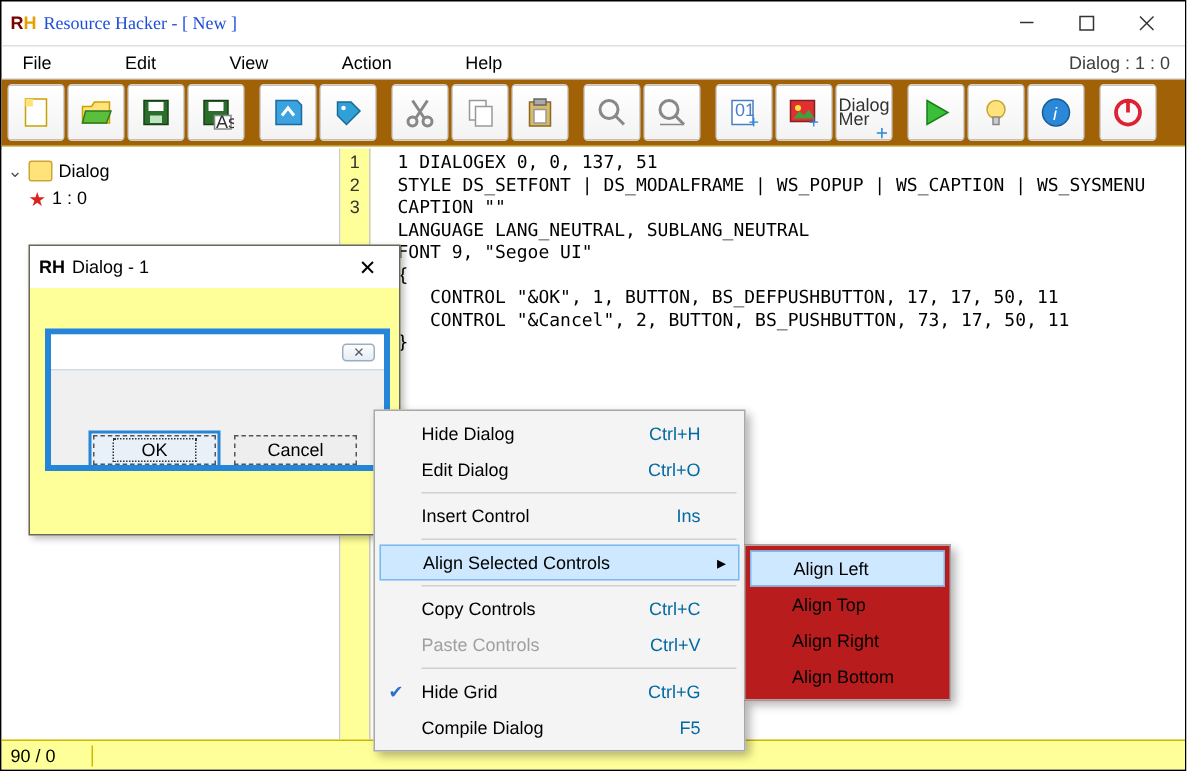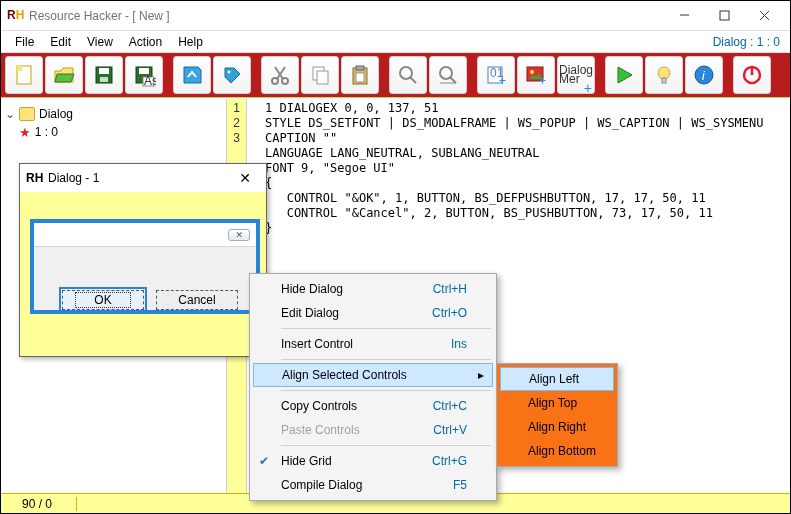--- a/index.html
+++ b/index.html
@@ -3,47 +3,47 @@
 <meta charset="utf-8">
 <style>
   * { box-sizing: border-box; margin: 0; padding: 0; font-family: "Segoe UI", Tahoma, sans-serif; font-size: 12px; }
   body { background: #fff; }
   .window { width: 791px; height: 514px; border: 1px solid #000; background: #fff; position: relative; overflow: hidden; }
 
   
   .titlebar { height: 30px; display: flex; align-items: center; padding: 0 6px; border-bottom: 1px solid #e0e0e0; }
   .titlebar .logo { width: 16px; height: 16px; margin-right: 6px; font-size: 10px; font-weight: bold; }
   .titlebar .logo .r { color: #7a0000; } .titlebar .logo .h { color: #e6a100; }
-  .titlebar .title { color: #737373; flex: 1; }
+  .titlebar .title { color: #1d4ed8; flex: 1; font-family: Liberation Serif, serif; }
   .winbtn { width: 40px; height: 28px; display: flex; align-items: center; justify-content: center; color: #555; }
   .winbtn svg { display:block; }
 
   
-  .menubar { height: 22px; display: flex; align-items: center; padding: 0 6px; border-bottom: 1px solid #e0e0e0;}
+  .menubar { height: 22px; display: flex; align-items: center; padding: 0 6px; border-bottom: 1px solid #e0e0e0; gap: 33px;}
   .menubar .menu { padding: 2px 8px; }
   .menubar .spacer { flex: 1; }
-  .menubar .right { color: #0369a1; padding-right:4px; }
-
-  
-  .toolbar { height: 45px; background: #b91c1c; display: flex; align-items: center; padding: 2px 4px; border-bottom: 1px solid #d9c96a; gap:2px;}
+  .menubar .right { color: #404040; padding-right:4px; }
+
+  
+  .toolbar { height: 45px; background: #a16207; display: flex; align-items: center; padding: 2px 4px; border-bottom: 1px solid #d9c96a; gap:2px;}
   .tb { width: 38px; height: 38px; border: 1px solid #d0d0d0; border-radius: 3px; background: linear-gradient(#fff,#f3f3f3); display: flex; align-items: center; justify-content: center; }
   .tb svg { display:block; }
   .tsep { width: 6px; }
 
   
   .body { position: absolute; top: 98px; bottom: 20px; left: 0; right: 0; display: flex; }
   .tree { width: 226px; background: #fff; border-right: 1px solid #ccc; padding: 6px 4px; }
   .tree-row { display: flex; align-items: center; height: 18px; gap:4px; }
   .twisty { width:10px; text-align:center; color:#555;}
   .folder { width:16px; height:14px; background:#ffe27a; border:1px solid #c9a637; border-radius:2px; display:inline-block;}
   .star { color:#d22; font-size:13px; line-height:1; margin-left:14px;}
   .gutter { width: 20px; background: #ffff99; border-right:1px solid #ccc; text-align:center; padding-top:2px; font-size:11px; color:#333;}
   .gutter div{height:15px;}
   .code { flex:1; padding:2px 6px; font-family: "Segoe UI","Consolas",monospace; font-size:12px; line-height:15px; white-space:pre; color:#000;margin-left:12px;}
-  .statusbar { position:absolute; left:0; right:0; bottom:0; height:20px; background:#ffff99; border-top:1px solid #ccb800; display:flex; align-items:center; padding:0 21px; font-size:11px;}
+  .statusbar { position:absolute; left:0; right:0; bottom:0; height:20px; background:#ffff99; border-top:1px solid #ccb800; display:flex; align-items:center; padding:0 6px; font-size:11px;}
   .status-sep { width:1px; height:14px; background:#ccb800; margin:0 0 0 24px;}
 
   
   .dlgwin { position:absolute; left:18px; top:162px; width:248px; height:194px; border:1px solid #666; background:#ffff99; box-shadow:2px 2px 5px rgba(0,0,0,0.3); z-index:10;}
   .dlgwin .dt { height:28px; display:flex; align-items:center; padding:0 6px; background:#fff;}
   .dlgwin .dt .logo{width:16px;font-size:10px;font-weight:bold;margin-right:6px;}
   .dlgwin .dt .title{flex:1;}
   .dlgwin .dt .x{width:30px;text-align:center;font-size:14px;}
   .dlgwin .ystrip{height:20px;background:#ffff99;}
   
@@ -57,21 +57,21 @@
 
   
   .ctxmenu{position:absolute; left:248px; top:272px; width:248px; background:#f4f4f4; border:1px solid #a8a8a8; box-shadow:3px 3px 6px rgba(0,0,0,0.3); padding:3px; z-index:20;}
   .ci{display:flex; align-items:center; height:24px; padding:0 8px 0 28px; position:relative;}
   .ci .k{position:absolute; right:26px; color:#0369a1;}
   .ci .arrow{position:absolute; right:8px;}
   .ci.hl{background:#cde8ff; border:1px solid #7abaf0;}
   .ci.disabled{color:#a0a0a0;text-align:center;}
   .csep{height:1px; background:#d0d0d0; margin:3px 2px 3px 28px;}
   .check{position:absolute;left:6px;color:#2a6fc9;}
-  .submenu{position:absolute; left:495px; top:362px; width:122px; background:#f97316; border:1px solid #a8a8a8; box-shadow:3px 3px 6px rgba(0,0,0,0.3); padding:3px; z-index:21;}
+  .submenu{position:absolute; left:495px; top:362px; width:138px; background:#b91c1c; border:1px solid #a8a8a8; box-shadow:3px 3px 6px rgba(0,0,0,0.3); padding:3px; z-index:21;}
   .submenu .ci{padding-left:28px;}
 </style>
 </head>
 <body>
 
 <div class="window">
 
   <div class="titlebar">
     <span class="logo"><span class="r">R</span><span class="h">H</span></span>
     <span class="title">Resource Hacker - [ New ]</span>

